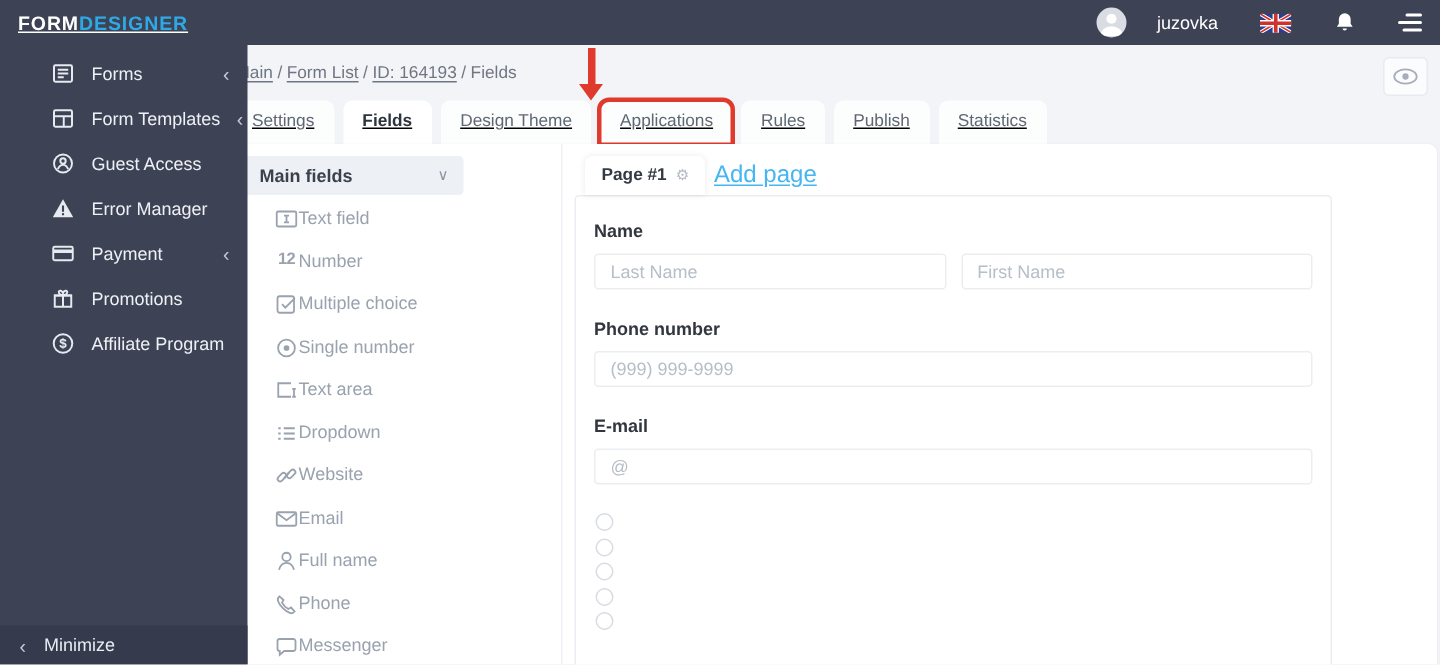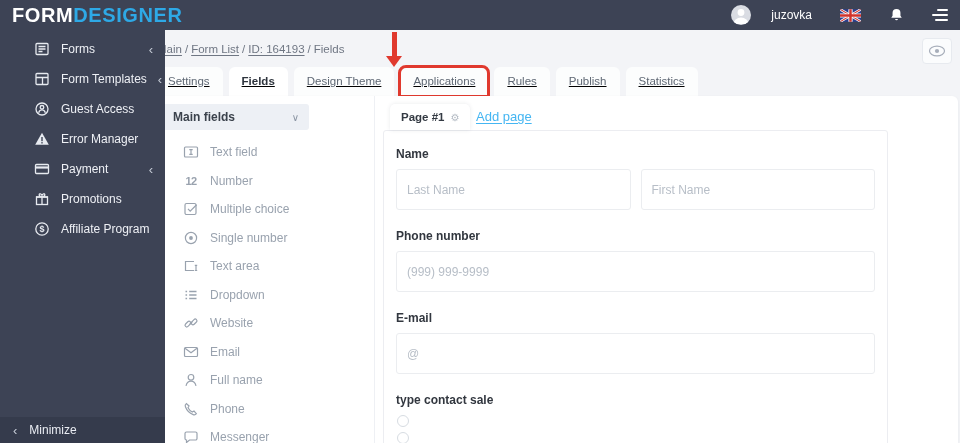--- a/index.html
+++ b/index.html
@@ -1,21 +1,21 @@
 <!DOCTYPE html>
 <html style="--logo-blue: #2ea9e6; --accent-blue: #45b6f2; --annotation-red: #e0392e; --sidebar-bg: #3d4355;"><head>
 <meta charset="utf-8">
 <style>
   * { margin:0; padding:0; box-sizing:border-box; }
   html,body { width:960px; height:443px; overflow:hidden; }
   body { font-family:"Liberation Sans", sans-serif; background:#f3f4f7; position:relative; font-size:12px; }
 
   
   .header { position:absolute; top:0; left:0; width:960px; height:30px; background:#3d4355; display:flex; align-items:center; padding:0 12px; z-index:20; }
-  .logo { font-size:20px; font-weight:bold; letter-spacing:.6px; color:#fff; }
+  .logo { font-size:13px; font-weight:bold; letter-spacing:.6px; color:#fff;text-decoration:underline; }
   .logo .lp2 { color:var(--logo-blue,#2ea9e6); }
   .header-right { margin-left:auto; display:flex; align-items:center; gap:28px; }
   .avatar { width:20px; height:20px; border-radius:50%; background:#d9dce3; overflow:hidden; flex:0 0 auto; }
   .user-name { color:#fff; font-size:12px; margin-left:-8px; }
   .flag { width:21px; height:13px; border-radius:2px; overflow:hidden; display:block; }
   .icon-btn { background:none; border:none; cursor:pointer; display:flex; align-items:center; }
   .burger { display:flex; flex-direction:column; gap:3px; align-items:flex-end; width:16px; }
   .burger span { height:2px; background:#fff; border-radius:1px; }
   .burger span:nth-child(1){width:11px;} .burger span:nth-child(2){width:16px;} .burger span:nth-child(3){width:13px;}
 
@@ -42,36 +42,36 @@
 
   .arrow-shaft { position:absolute; left:247px; top:2px; width:5px; height:25px; background:var(--annotation-red,#e0392e); }
   .arrow-head { position:absolute; left:241px; top:26px; width:0; height:0; border-left:8px solid transparent; border-right:8px solid transparent; border-top:11px solid var(--annotation-red,#e0392e); }
 
   .panel { position:absolute; left:10px; right:2px; top:66px; bottom:0; background:#fff; border-radius:6px 6px 0 0; box-shadow:0 1px 3px rgba(40,50,70,.06); }
   .panel-left { position:absolute; left:0; top:0; bottom:0; width:220px; border-right:1px solid #eef0f4; }
   .group-select { margin:8px; width:146px; height:26px; background:#edf0f5; border-radius:3px; display:flex; align-items:center; padding:0 10px; cursor:pointer;gap:11px; }
   .group-select .g-label { font-weight:bold; color:#3b424c; font-size:12px; }
   .group-select .g-chev { margin-left:auto; color:#8b95a3; font-size:10px; }
   .field-list { margin-top:5px; }
-  .field-item { height:28.5px; display:flex; align-items:center; gap:11px; padding-left:28px; color:#99a2ae; font-size:12px; cursor:grab; }
+  .field-item { height:28.5px; display:flex; align-items:flex-start; padding-left:28px; color:#99a2ae; font-size:12px; cursor:grab; }
   .field-item svg { flex:0 0 auto; }
   .num-icon { width:16px; text-align:center; font-weight:bold; font-size:11px; color:#99a2ae; letter-spacing:-.5px; }
 
   .panel-right { position:absolute; left:220px; right:0; top:0; bottom:0; }
   .page-tab { position:absolute; left:15px; top:8px; height:26px; padding:0 11px; background:#fff; border-radius:5px 5px 0 0; box-shadow:0 0 4px rgba(40,50,70,.10); display:flex; align-items:center; gap:6px; font-size:11.5px; font-weight:bold; color:#343a43; cursor:pointer; z-index:2; }
   .page-gear { color:#b3bac3; font-size:10px; font-weight:normal; }
   .add-page-wrap { position:absolute; left:73px; top:11px; display:flex; align-items:center; gap:9px; }
   .add-page-btn { width:19px; height:19px; background:var(--accent-blue,#45b6f2); border:none; border-radius:4px; color:#fff; font-size:14px; font-weight:bold; line-height:17px; cursor:pointer; }
-  .add-page-link { color:var(--accent-blue,#45b6f2); font-size:13px; text-decoration:underline; text-underline-offset:2px; cursor:pointer; }
+  .add-page-link { color:var(--accent-blue,#45b6f2); font-size:16px; text-decoration:underline; text-underline-offset:2px; cursor:pointer; }
 
   .form-card { position:absolute; left:8px; top:34px; width:505px; bottom:-6px; background:#fff; border:1px solid #ecedf1; border-radius:3px; padding:16px 12px; }
   .f-label { font-size:12px; font-weight:bold; color:#32373f; margin-bottom:8px; }
   .f-row { margin-bottom:19px; }
   .inputs-2 { display:flex; gap:10px; }
-  .t-input { height:41px; border:1px solid #ebedf0; border-radius:3px; padding:0 10px; font-size:12px; color:#ec4899; width:100%; background:#fff; outline:none; }
+  .t-input { height:24px; border:1px solid #ebedf0; border-radius:3px; padding:0 10px; font-size:12px; color:#ec4899; width:100%; background:#fff; outline:none; }
   .t-input::placeholder { color:#b7bec7; }
   .radio { width:12px; height:12px; border:1px solid #d7dce2; border-radius:50%; margin:0 0 4.5px 1px; cursor:pointer; background:#fff; }
 </style>
 </head>
 <body>
 
 <div class="header">
   <div class="logo"><span>FORM</span><span class="lp2">DESIGNER</span></div>
   <div class="header-right">
     <div class="avatar">
@@ -296,21 +296,20 @@
         </div>
         <div class="f-row">
           <div class="f-label">Phone number</div>
           <input class="t-input" type="text" placeholder="(999) 999-9999" style="">
         </div>
         <div class="f-row">
           <div class="f-label">E-mail</div>
           <input class="t-input" type="text" placeholder="@" style="">
         </div>
         <div class="f-row">
-          <div class="f-label">type contact sale</div>
           <div>
             <div class="radio"></div>
             <div class="radio"></div>
             <div class="radio"></div>
             <div class="radio"></div>
             <div class="radio"></div>
           </div>
         </div>
       </div>
     </div>

